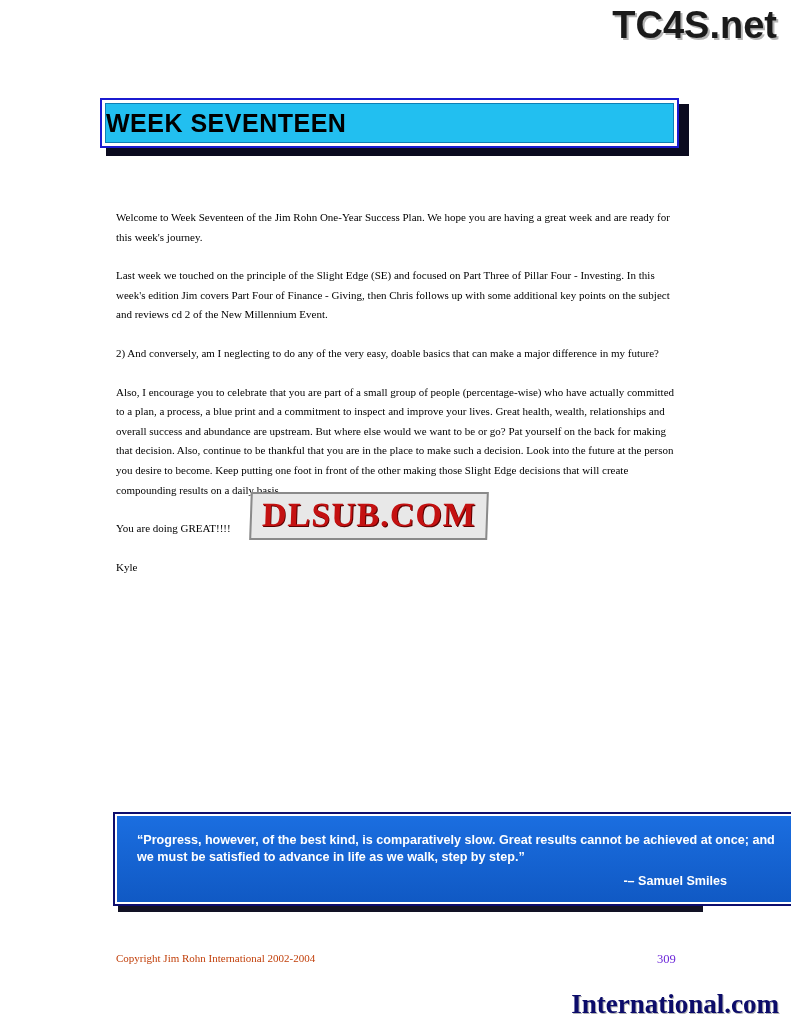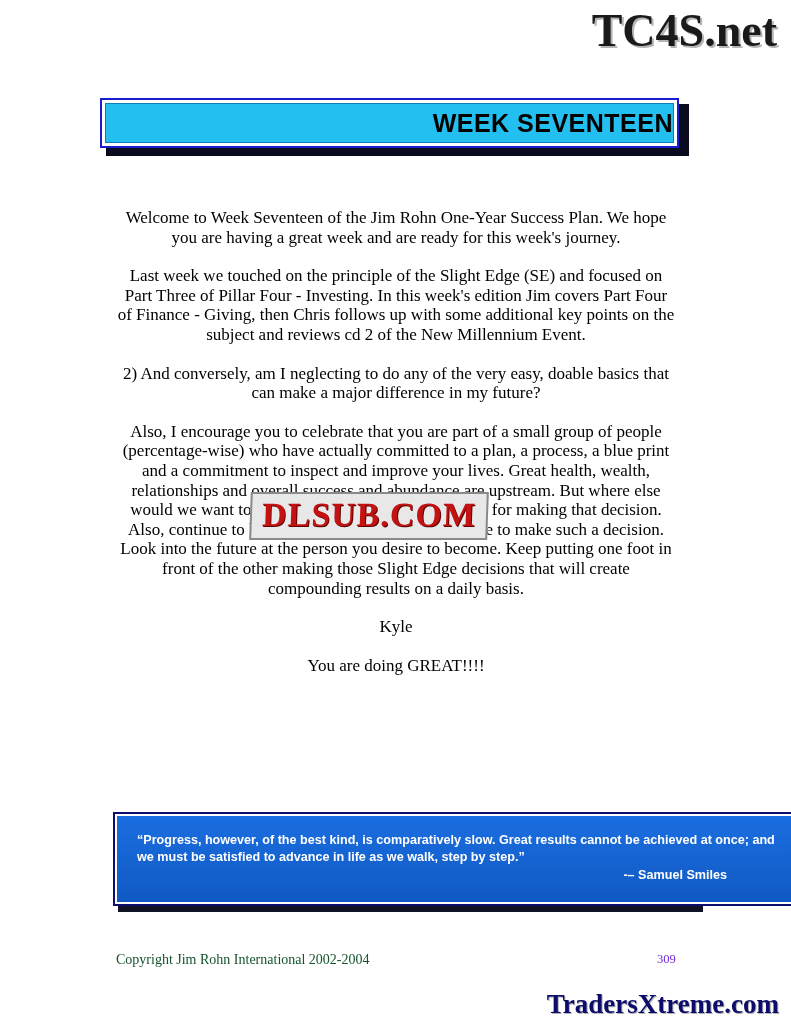--- a/index.html
+++ b/index.html
@@ -14,22 +14,22 @@
     background: #ffffff;
     overflow: hidden;
     font-family: "Liberation Serif", serif;
   }
 
   
   .wm-top {
     position: absolute;
     top: 4px;
     right: 14px;
-    font-family: Liberation Serif, serif;
-    font-size: 46px;
+    font-family: Liberation Sans, sans-serif;
+    font-size: 38px;
     font-weight: bold;
     color: #1a1a1a;
     letter-spacing: 0px;
     text-shadow: 2px 2px 0 rgba(120,120,120,0.55);
   }
 
   
   .banner-wrap {
     position: absolute;
     left: 100px;
@@ -57,40 +57,40 @@
     padding: 3px;
   }
   .banner-inner {
     width: 100%;
     height: 100%;
     background: #22bff0;
     border: 1px solid #0d7fb5;
     box-sizing: border-box;
     display: flex;
     align-items: center;
-    justify-content: flex-end;
+    justify-content: flex-start;
   }
   .banner-title {
     font-family: "Liberation Sans", sans-serif;
     font-size: 25px;
     font-weight: bold;
     color: #000000;
     letter-spacing: 0.5px;
   }
 
   
   .body-text {
     position: absolute;
     left: 116px;
     top: 208px;
     width: 560px;
-    font-size: 17px;
+    font-size: 11px;
     line-height: 19.6px;
     color: #000000;
-    text-align: center;
+    text-align: left;
   }
   .body-text p {
     margin: 0 0 19px 0;
   }
 
   
   .wm-center {
     position: absolute;
     left: 250px;
     top: 492px;
@@ -143,30 +143,30 @@
     color: #ffffff;
     font-family: "Liberation Sans", sans-serif;
     font-size: 12.6px;
     font-weight: bold;
     line-height: 17px;
   }
   .quote-attrib {
     display: block;
     text-align: right;
     padding-right: 48px;
-    margin-top: 1px;
+    margin-top: 7px;
   }
 
   
   .footer-copy {
     position: absolute;
     left: 116px;
     top: 952px;
-    font-size: 14px;
-    color: #14532d;
+    font-size: 11px;
+    color: #c2410c;
   }
   .footer-page {
     position: absolute;
     left: 657px;
     top: 952px;
     font-size: 12.6px;
     color: #6d28d9;
   }
 
   
@@ -195,34 +195,34 @@
         <span class="banner-title">WEEK SEVENTEEN</span>
       </div>
     </div>
   </div>
 
   <div class="body-text">
     <p>Welcome to Week Seventeen of the Jim Rohn One-Year Success Plan. We hope you are having a great week and are ready for this week's journey.</p>
     <p>Last week we touched on the principle of the Slight Edge (SE) and focused on Part Three of Pillar Four - Investing. In this week's edition Jim covers Part Four of Finance - Giving, then Chris follows up with some additional key points on the subject and reviews cd 2 of the New Millennium Event.</p>
     <p>2) And conversely, am I neglecting to do any of the very easy, doable basics that can make a major difference in my future?</p>
     <p>Also, I encourage you to celebrate that you are part of a small group of people (percentage-wise) who have actually committed to a plan, a process, a blue print and a commitment to inspect and improve your lives. Great health, wealth, relationships and overall success and abundance are upstream. But where else would we want to be or go? Pat yourself on the back for making that decision. Also, continue to be thankful that you are in the place to make such a decision. Look into the future at the person you desire to become. Keep putting one foot in front of the other making those Slight Edge decisions that will create compounding results on a daily basis.</p>
+    <p>You are doing GREAT!!!!</p>
     <p>Kyle</p>
-    <p>You are doing GREAT!!!!</p>
   </div>
 
   <div class="wm-center">DLSUB.COM</div>
 
   <div class="quote-wrap">
     <div class="quote-shadow"></div>
     <div class="quote-outer">
       <div class="quote-inner">
         <span>“Progress, however, of the best kind, is comparatively slow. Great results cannot be achieved at once; and we must be satisfied to advance in life as we walk, step by step.”</span>
         <span class="quote-attrib">-– Samuel Smiles</span>
       </div>
     </div>
   </div>
 
   <div class="footer-copy">Copyright Jim Rohn International 2002-2004</div>
   <div class="footer-page">309</div>
 
-  <div class="wm-bottom">TradersXtreme.com</div>
+  <div class="wm-bottom">International.com</div>
 
 </div>
 
 </body></html>

